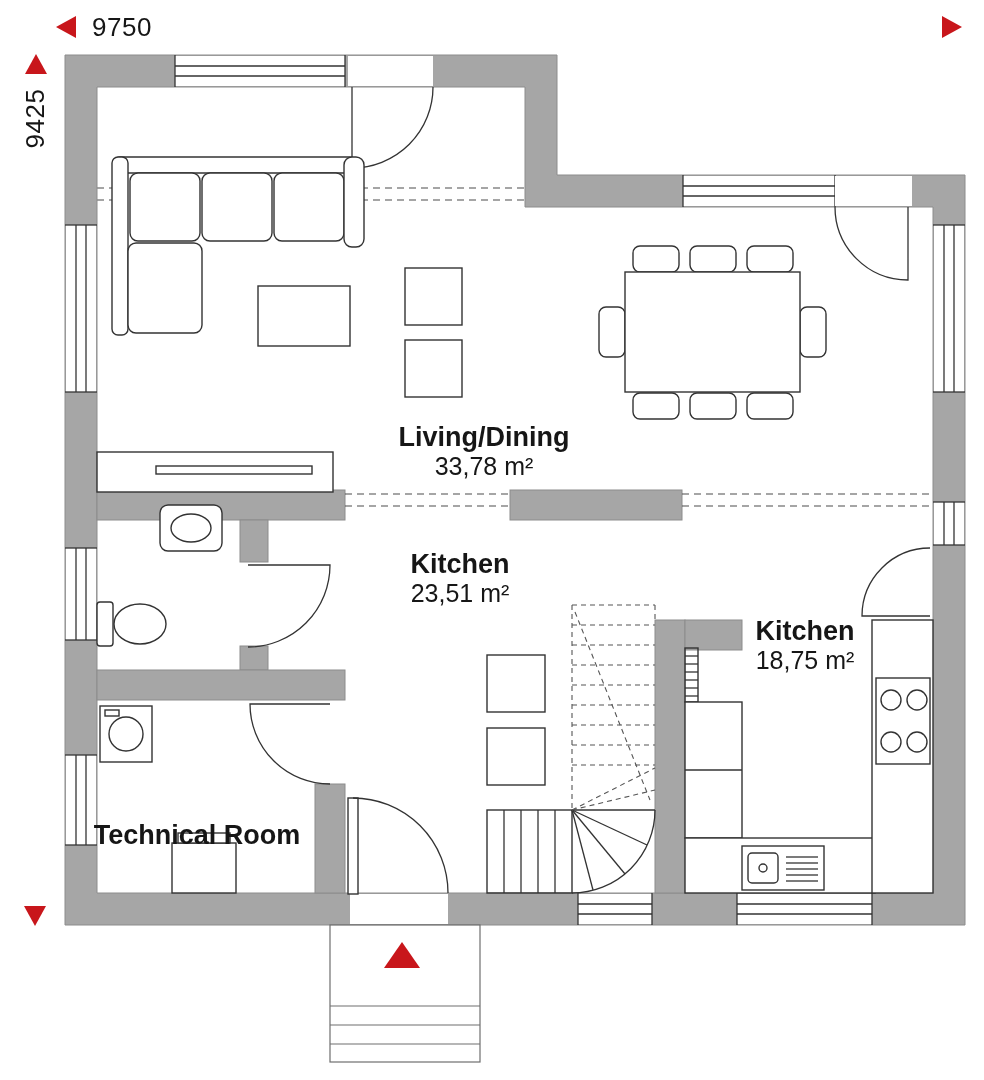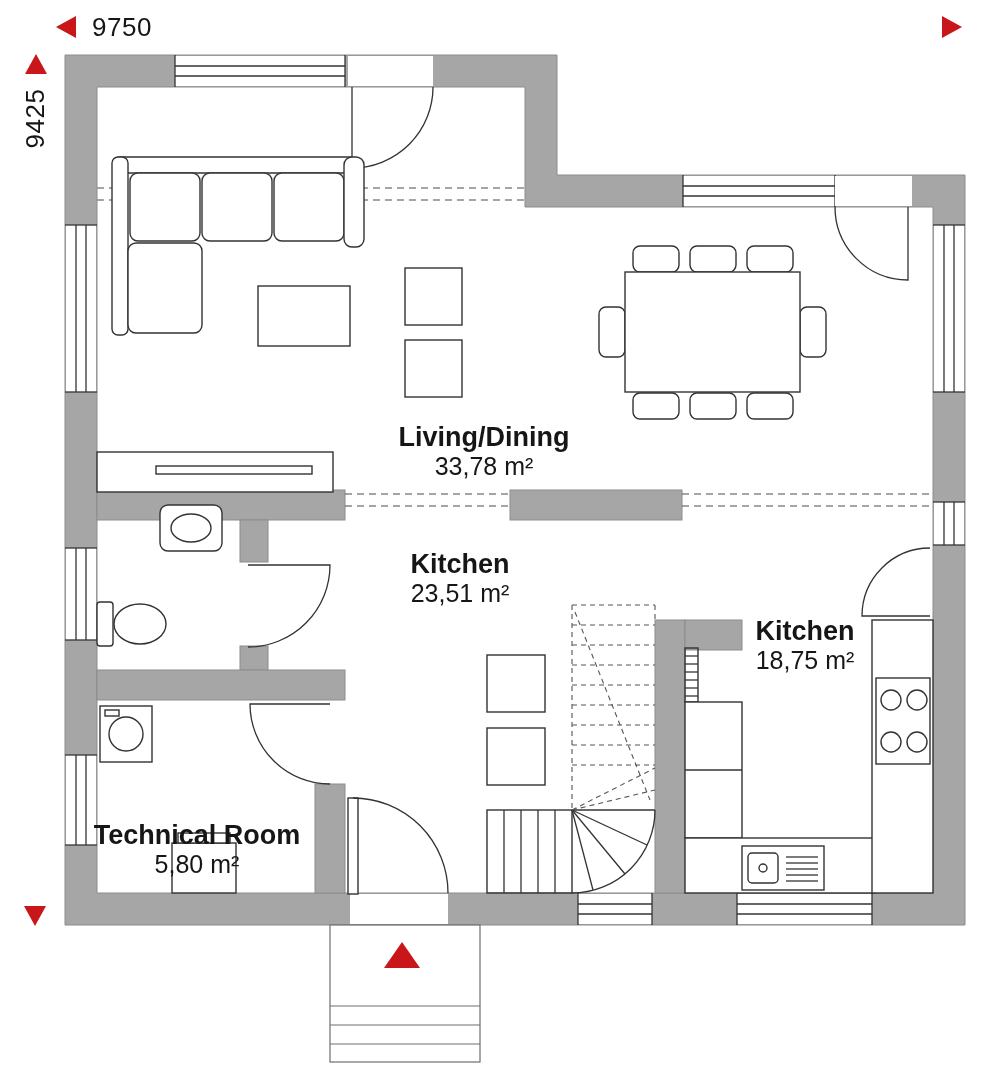--- a/index.html
+++ b/index.html
@@ -299,16 +299,15 @@
   <div class="room-label" style="left:460px;top:549px">
     <div class="room-name">Kitchen</div>
     <div class="room-area">23,51 m²</div>
   </div>
   <div class="room-label" style="left:805px;top:616px">
     <div class="room-name">Kitchen</div>
     <div class="room-area">18,75 m²</div>
   </div>
   <div class="room-label" style="left:197px;top:820px">
     <div class="room-name">Technical Room</div>
-    <div class="room-area">5,80 m²</div>
   </div>
 
 </div>
 
 </body></html>

